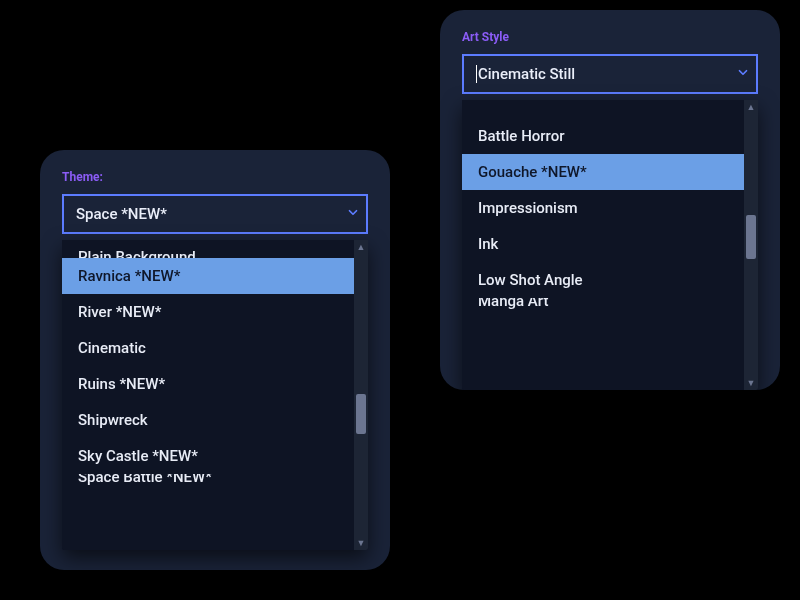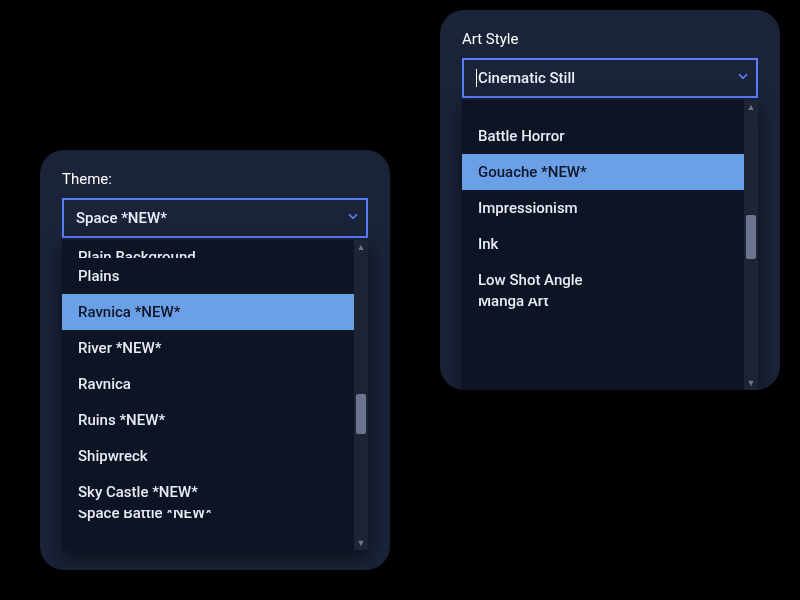--- a/index.html
+++ b/index.html
@@ -1,20 +1,20 @@
 <!DOCTYPE html>
 <html><head>
 <meta charset="utf-8">
 <style>
   * { box-sizing: border-box; margin: 0; padding: 0; }
   html, body { width: 800px; height: 600px; background: #000; font-family: -apple-system, BlinkMacSystemFont, "Segoe UI", Roboto, sans-serif; color: #fff; overflow: hidden; position: relative; }
   .panel { position: absolute; background: #1a2338; border-radius: 24px; padding: 20px 22px; }
   .panel-theme { left: 40px; top: 150px; width: 350px; height: 420px; }
   .panel-artstyle { left: 440px; top: 10px; width: 340px; height: 380px; }
-  .panel-label { font-size: 15px; font-weight: 400; color: #ffffff; margin-bottom: 10px; }
+  .panel-label { font-size: 12px; font-weight: 700; color: #8b5cf6; margin-bottom: 10px; }
   .select-box { position: relative; width: 100%; height: 40px; border: 2px solid #5c7cff; border-radius: 0; background: #1a2338; display: flex; align-items: center; padding: 0 12px; cursor: pointer; }
   .select-box .caret { position: absolute; right: 6px; top: 50%; transform: translateY(-50%); text-align: center; color: #5c7cff; font-size: 14px; }
   .select-value { font-size: 15px; color: #eaeef9; font-weight: 500; }
   .text-cursor { display: inline-block; width: 1px; height: 18px; background: #fff; margin-right: 1px; vertical-align: middle; }
   .dropdown { position: absolute; left: 22px; right: 22px; background: #0e1424; border-radius: 0 0 2px 2px; box-shadow: 0 8px 20px rgba(0,0,0,0.6); overflow: hidden; }
   .dd-theme { top: 90px; height: 310px; }
   .dd-artstyle { top: 90px; height: 290px; }
   .dd-viewport { position: absolute; left: 0; top: 0; bottom: 0; right: 14px; overflow: hidden; }
   .dd-item { height: 36px; display: flex; align-items: center; padding: 0 16px; font-size: 15px; color: #e8ecf6; font-weight: 500; cursor: pointer; white-space: nowrap; }
   .dd-item.highlight { background: #6b9fe6; color: #0f172a; }
@@ -39,31 +39,28 @@
       <svg width="14" height="14" viewBox="0 0 24 24" fill="none" stroke="#5c7cff" stroke-width="3" stroke-linecap="round" stroke-linejoin="round">
           <polyline points="6 9 12 15 18 9"></polyline>
         </svg>
     </span>
   </div>
   <div class="dropdown dd-theme">
     <div class="dd-viewport">
       <div class="dd-item cutoff-top">
           <span>Plain Background</span>
         </div>
-      <div class="dd-item">
-          <span>Plains</span>
-        </div>
       <div class="dd-item highlight">
           <span>Ravnica *NEW*</span>
         </div>
       <div class="dd-item">
           <span>River *NEW*</span>
         </div>
       <div class="dd-item">
-          <span>Ravnica</span>
+          <span>Cinematic</span>
         </div>
       <div class="dd-item">
           <span>Ruins *NEW*</span>
         </div>
       <div class="dd-item">
           <span>Shipwreck</span>
         </div>
       <div class="dd-item">
           <span>Sky Castle *NEW*</span>
         </div>

